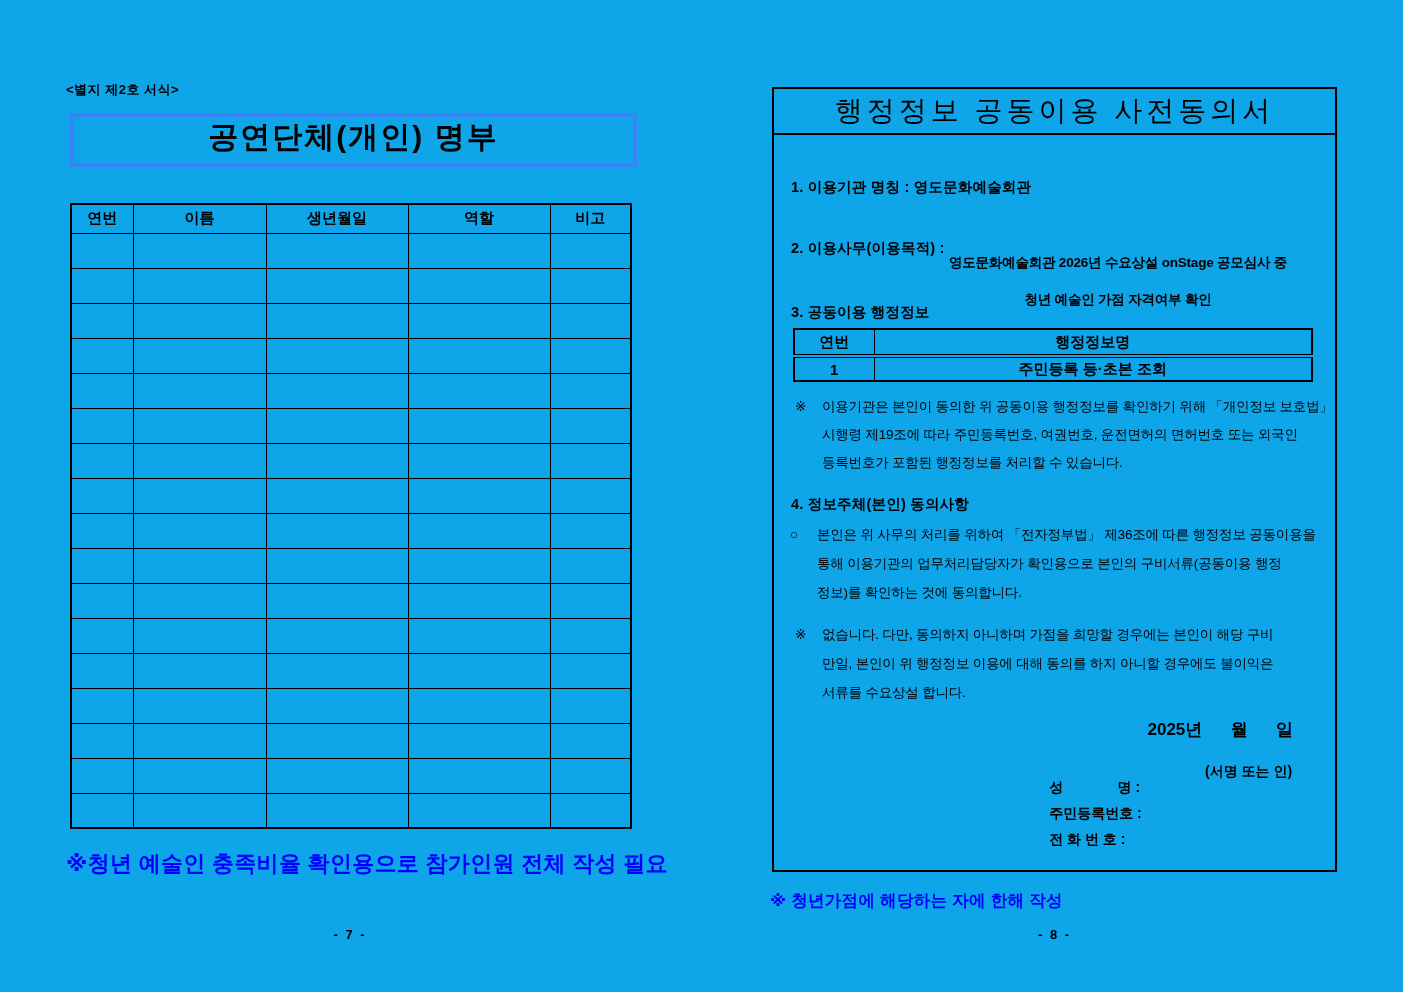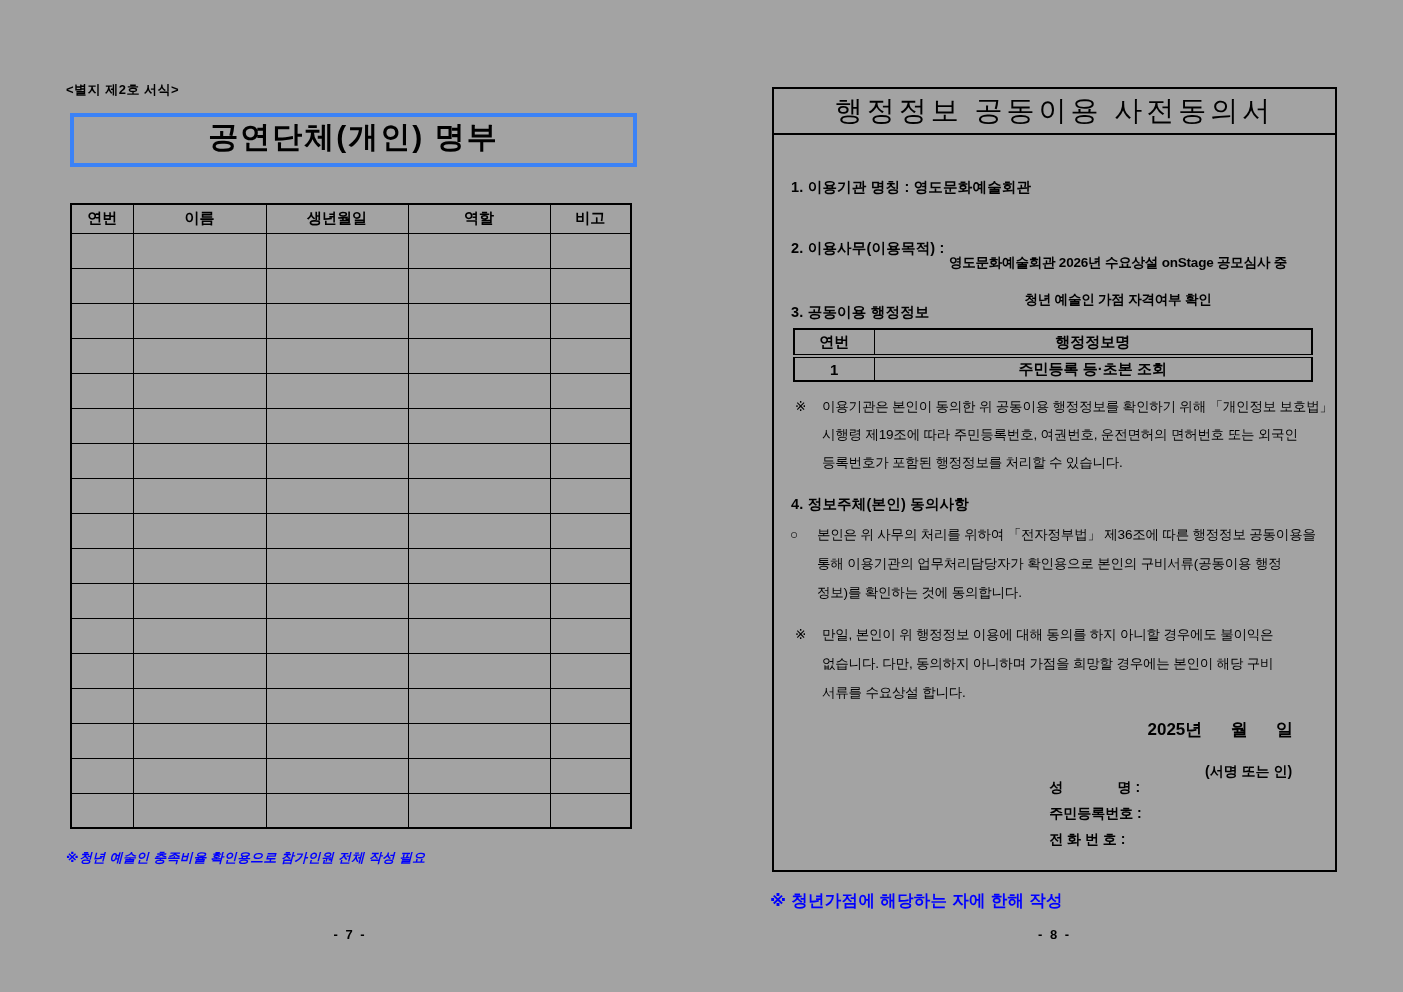--- a/index.html
+++ b/index.html
@@ -2,38 +2,38 @@
 <html><head>
 <meta charset="utf-8">
 <style>
   * { margin:0; padding:0; box-sizing:border-box; }
   html,body { background:#ffffff; }
   body {
     width:1403px; height:992px; position:relative;
     font-family:"Liberation Sans","DejaVu Sans",sans-serif;
     color:#000;
   }
-  .canvas { position:absolute; left:0; top:0; width:1403px; height:992px; background:#a3a3a3; overflow:hidden; }
+  .canvas { position:absolute; left:0; top:0; width:1403px; height:992px; background:#0ea5e9; overflow:hidden; }
   .abs { position:absolute; }
 
   
   .form-label { left:66px; top:81px; font-size:13px; font-weight:600; letter-spacing:0.5px; }
   .roster-title-box {
     left:70px; top:113px; width:567px; height:54px;
     border:4px solid #3b82f6; display:flex; justify-content:center;
   }
   .roster-title { font-size:30px; font-weight:700; letter-spacing:2px; }
   .roster-table-wrap { left:70px; top:203px; }
   table.roster { border-collapse:collapse; width:560px; table-layout:fixed; border:2px solid #000; }
   table.roster th, table.roster td { border:1px solid #000; }
   table.roster th { height:29px; font-size:15px; font-weight:700; text-align:center; vertical-align:middle; }
   table.roster td { height:35px; }
   .col-num { width:62px; } .col-name { width:133px; } .col-birth { width:142px; }
   .col-role { width:142px; } .col-note { width:81px; }
-  .left-note { left:66px; top:849px; font-size:13px; font-weight:700; letter-spacing:0.3px;font-style:italic; }
+  .left-note { left:66px; top:849px; font-size:22px; font-weight:700; letter-spacing:0.3px; }
   .blue { color:#0000ff; }
   .pageno { font-size:13px; font-weight:600; letter-spacing:2px; text-align:center; }
   .pageno-7 { left:70px; top:927px; width:560px; }
   .pageno-8 { left:772px; top:927px; width:565px; }
 
   
   .consent-box {
     left:772px; top:87px; width:565px; height:785px;
     border:2px solid #000; position:absolute; overflow:hidden;
   }
@@ -283,22 +283,22 @@
       <div class="lines">
         <div>본인은 위 사무의 처리를 위하여 「전자정부법」 제36조에 따른 행정정보 공동이용을</div>
         <div>통해 이용기관의 업무처리담당자가 확인용으로 본인의 구비서류(공동이용 행정</div>
         <div>정보)를 확인하는 것에 동의합니다.</div>
       </div>
     </div>
 
     <div class="hang note-4">
       <span class="marker">※</span>
       <div class="lines">
+        <div>없습니다. 다만, 동의하지 아니하며 가점을 희망할 경우에는 본인이 해당 구비</div>
         <div>만일, 본인이 위 행정정보 이용에 대해 동의를 하지 아니할 경우에도 불이익은</div>
-        <div>없습니다. 다만, 동의하지 아니하며 가점을 희망할 경우에는 본인이 해당 구비</div>
         <div>서류를 수요상설 합니다.</div>
       </div>
     </div>
 
     <div class="date-line">2025년      월      일</div>
 
     <div class="sig-block">
       <div class="sig-row">
         <span>성              명 :</span>
         <span class="sig-suffix">(서명 또는 인)</span>

